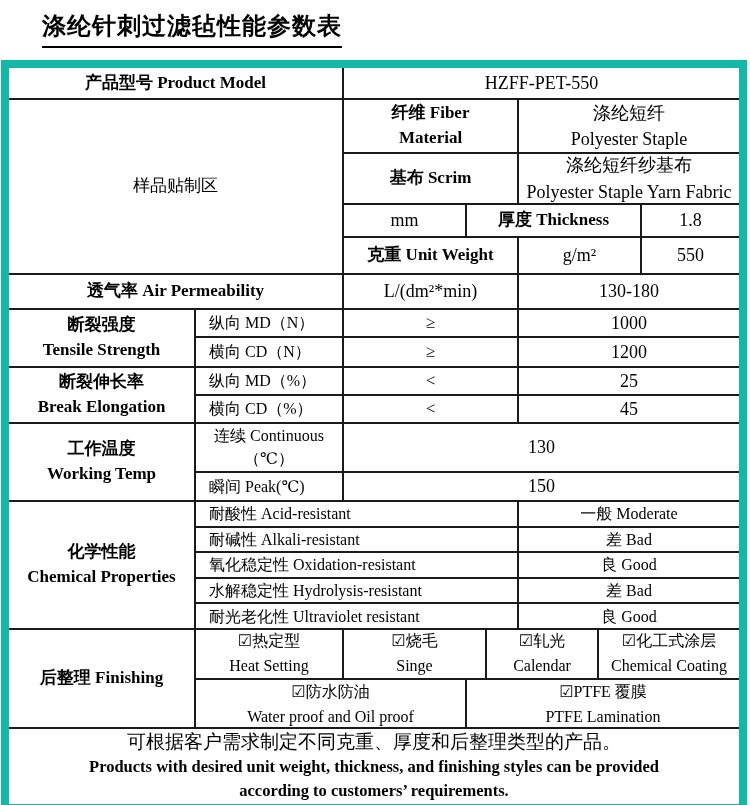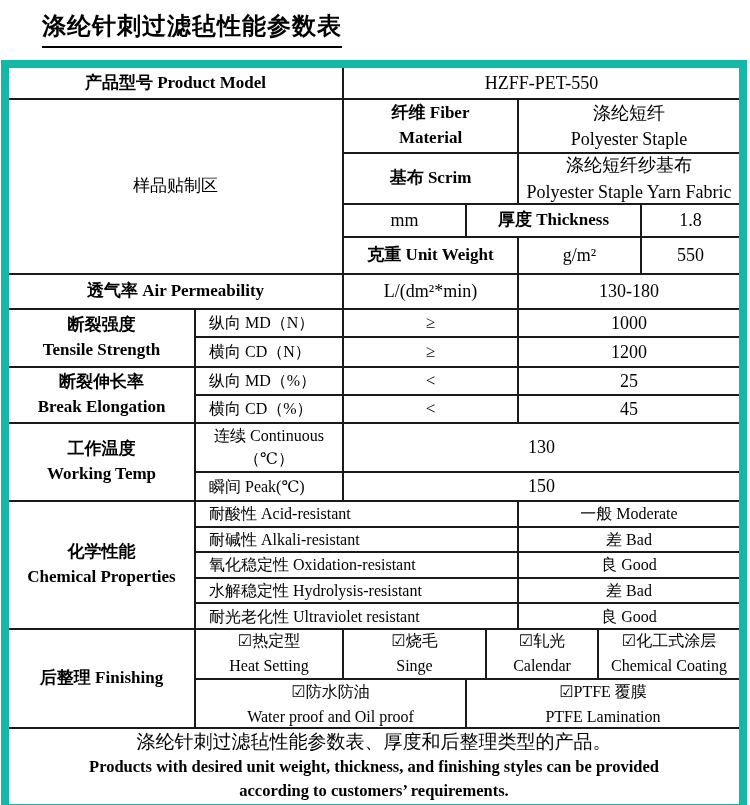--- a/index.html
+++ b/index.html
@@ -229,20 +229,20 @@
           <div class="cell flex1 lastc opt">
             <span><span class="chk">☑</span><span>PTFE 覆膜</span></span>
             <span>PTFE Lamination</span>
           </div>
         </div>
       </div>
     </div>
 
     <div class="band h75 last">
       <div class="cell flex1 lastc">
-        <span class="note-zh">涤纶针刺过滤毡性能参数表、厚度和后整理类型的产品。</span>
+        <span class="note-zh">可根据客户需求制定不同克重、厚度和后整理类型的产品。</span>
         <span class="note-en">Products with desired unit weight, thickness, and finishing styles can be provided</span>
         <span class="note-en">according to customers’ requirements.</span>
       </div>
     </div>
 
   </div>
 </div>
 
 </body></html>

